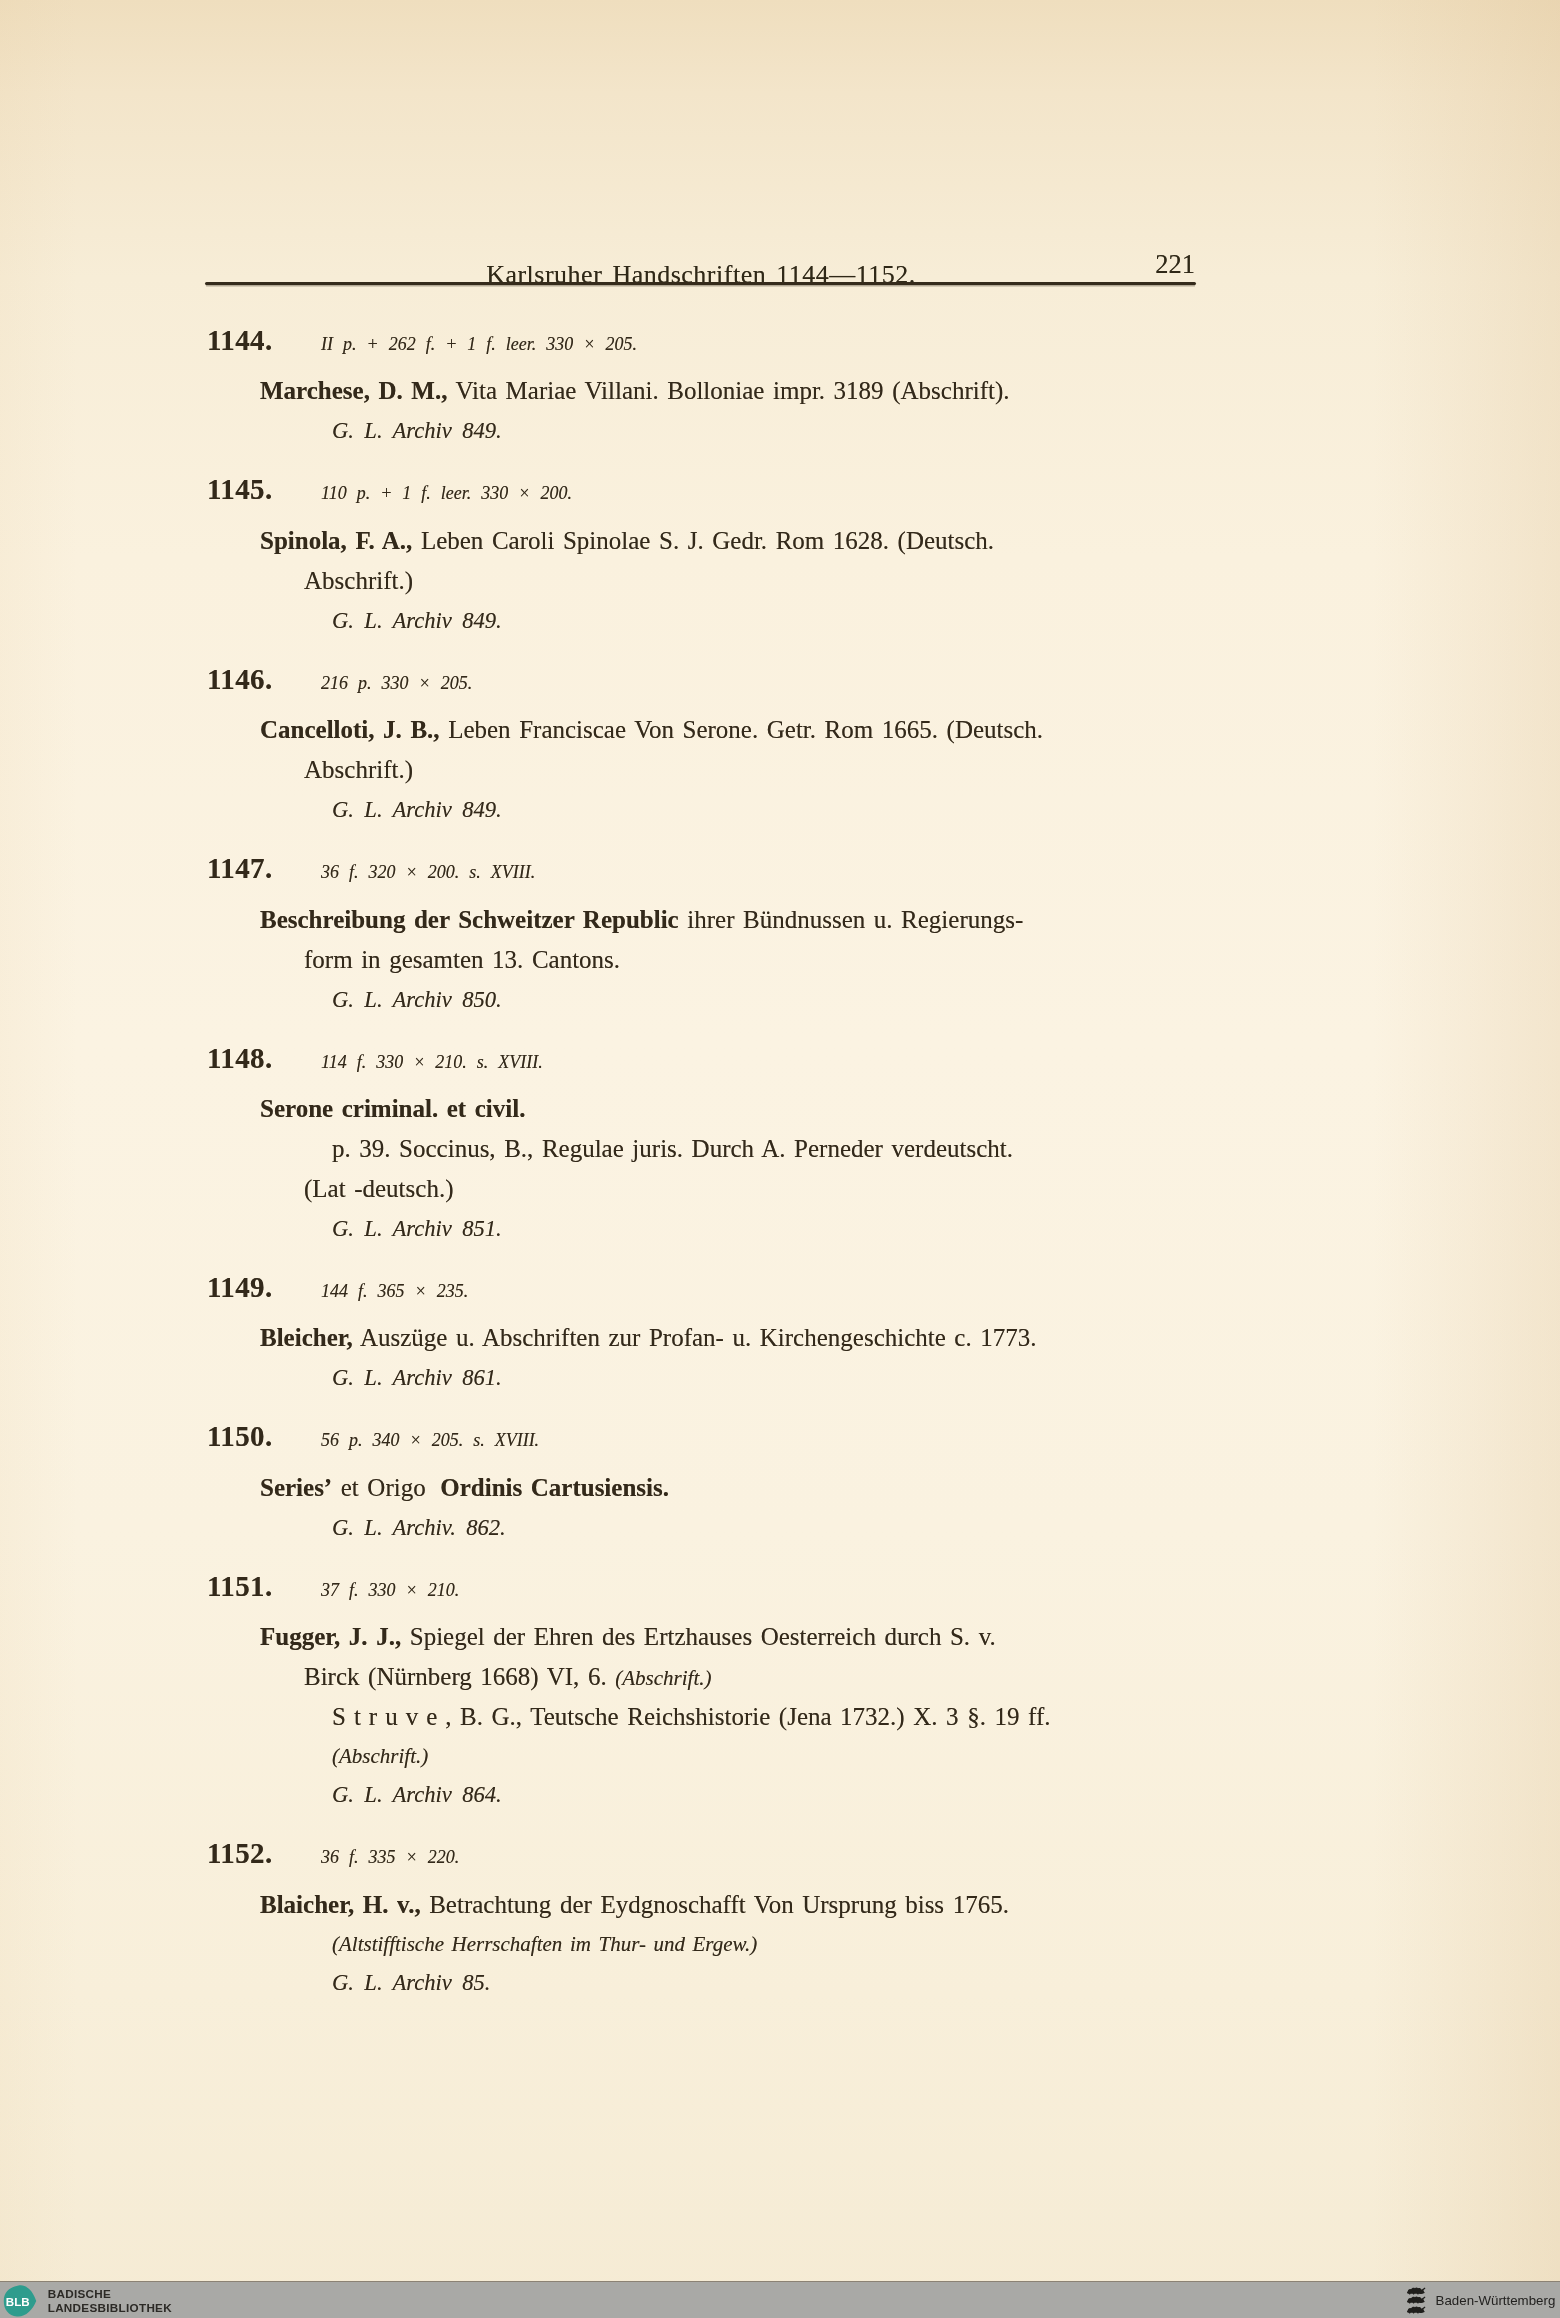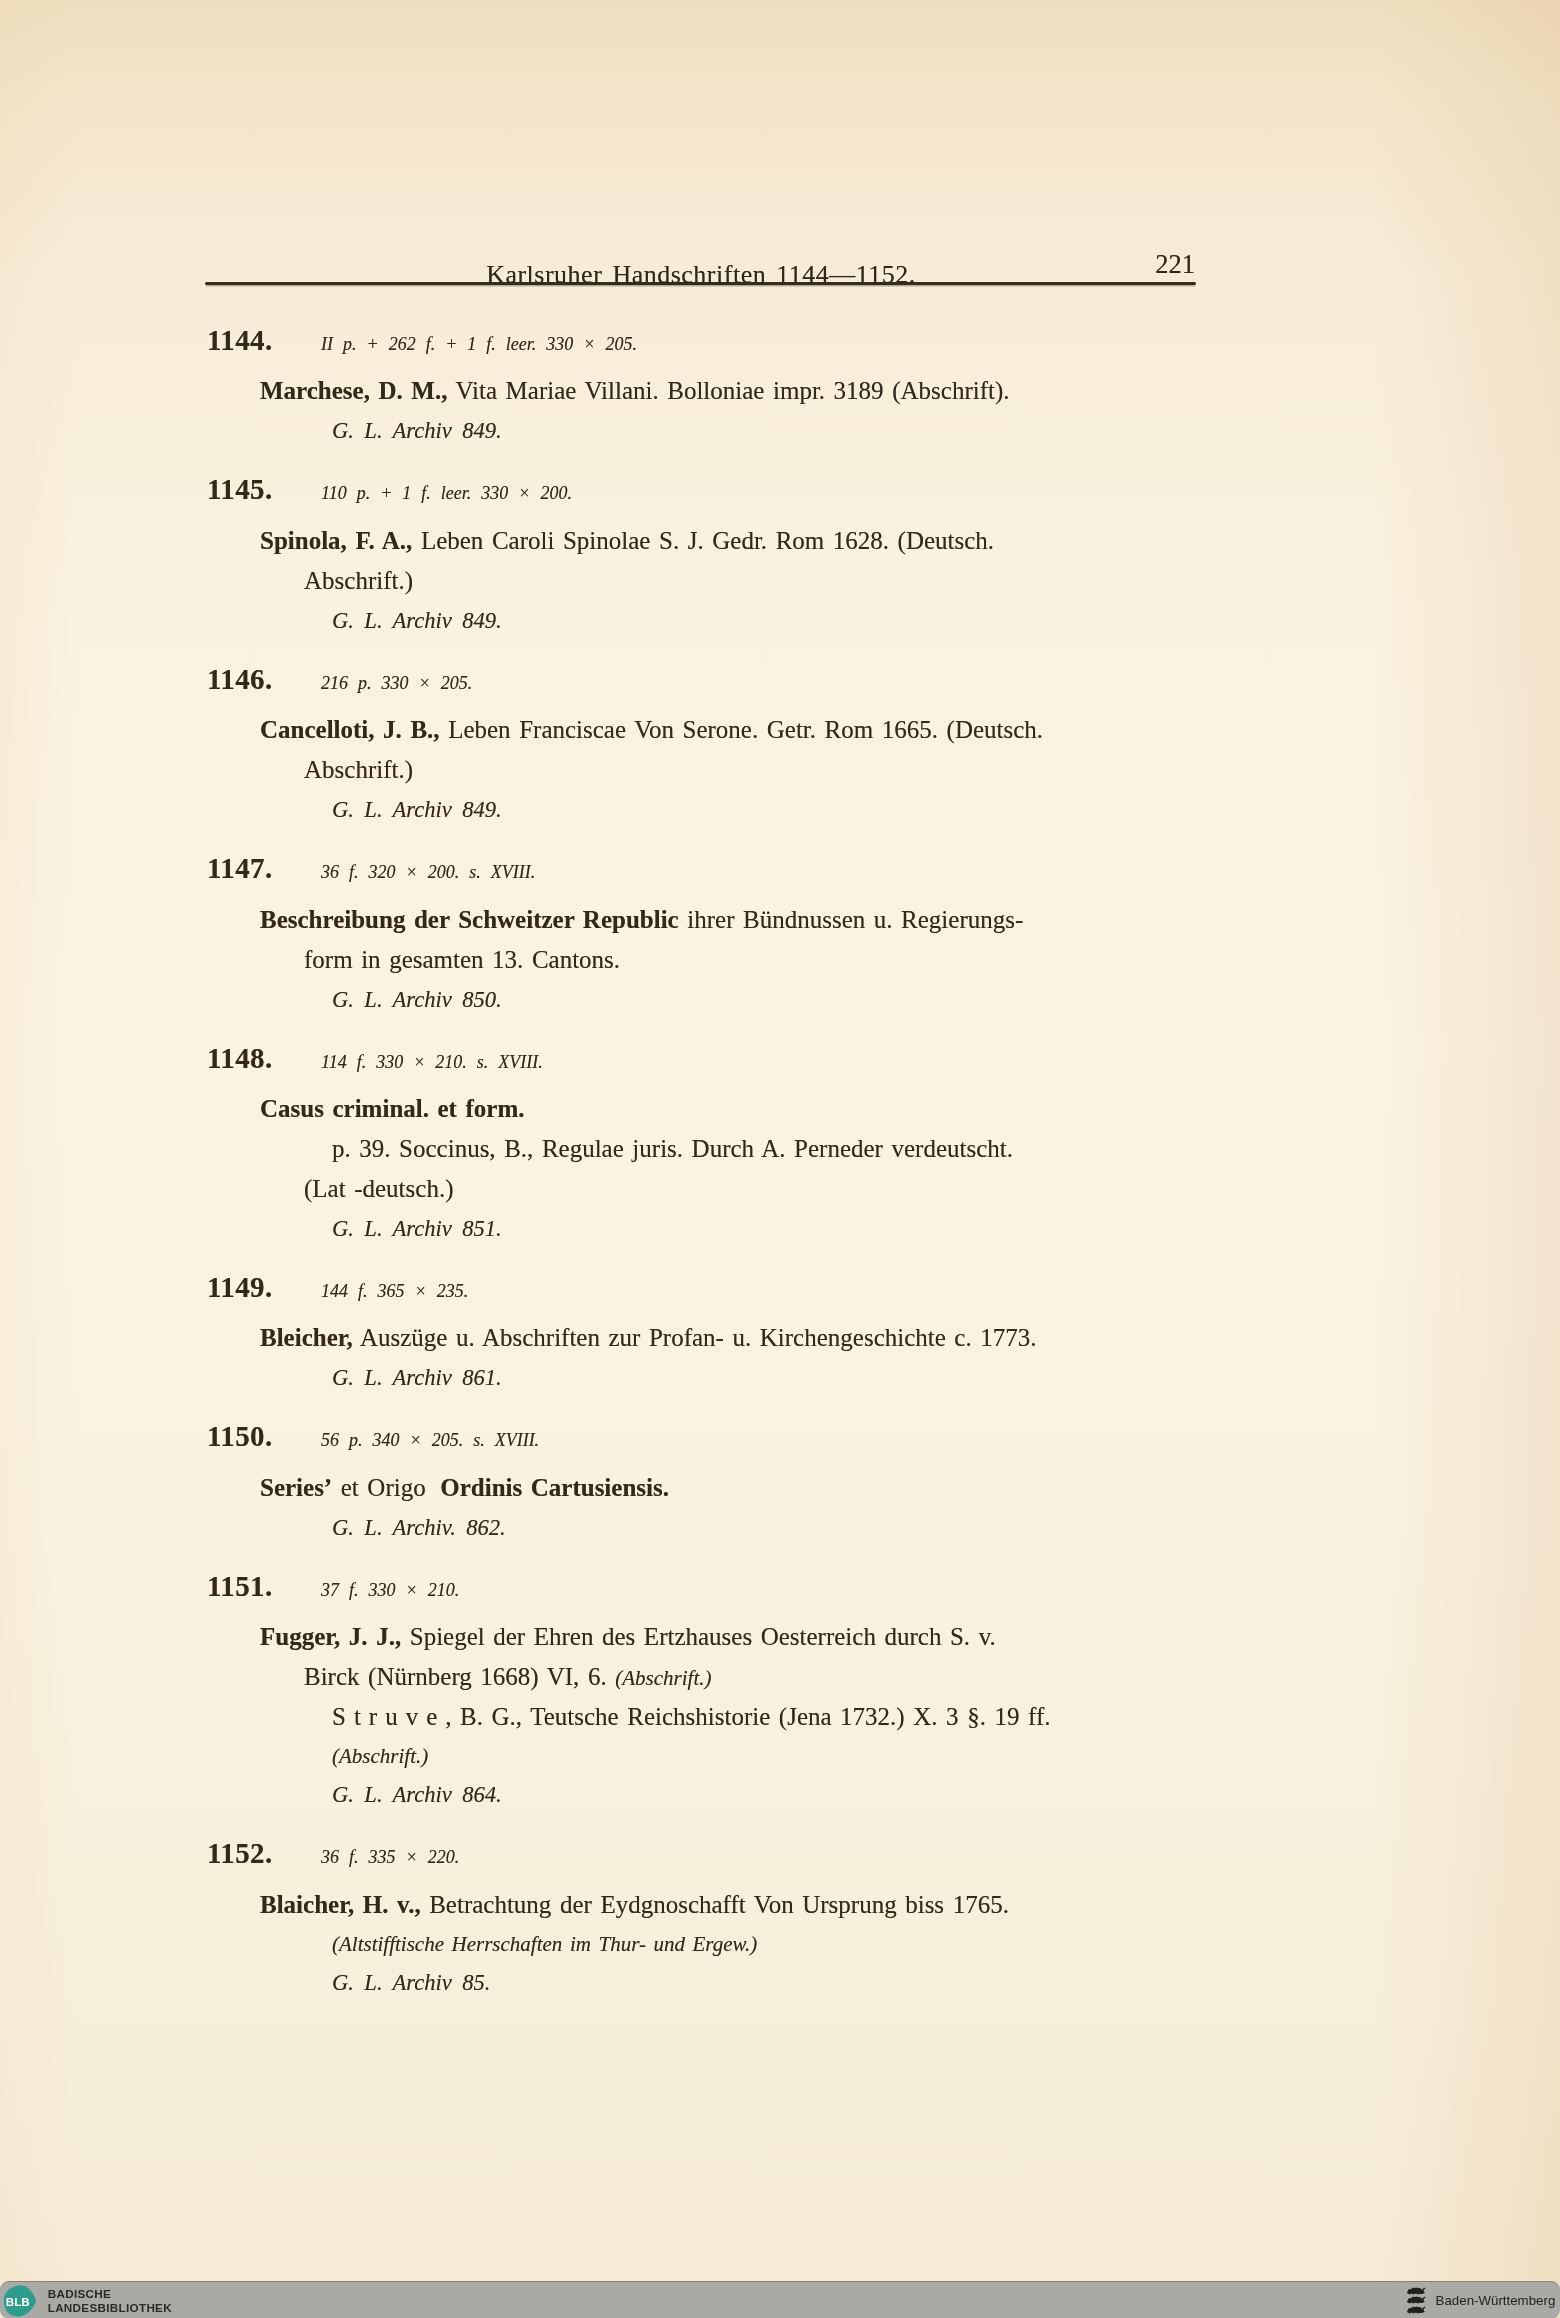--- a/index.html
+++ b/index.html
@@ -53,21 +53,20 @@
   .seg-r{font-size:25px;}
   .seg-i{font-style:italic;font-size:22.6px;word-spacing:4.7px;text-align:right;}
   .seg-is{font-style:italic;font-size:21px;}
   .seg-sp{font-size:25px;letter-spacing:.32em;}
   
   .viewer-footer{
     position:absolute;left:0;right:0;bottom:0;height:37px;
     background:#a9a9a6;border-top:0.8px solid #8b8274;
     display:flex;align-items:center;justify-content:space-between;
     font-family:"Liberation Sans","DejaVu Sans",sans-serif;
-    border-radius:9px;
   }
   .footer-left{display:flex;align-items:center;height:100%;}
   .blb-badge{margin:0 9.4px 0 2.3px;flex:0 0 auto;}
   .blb-text{
     font-weight:700;font-size:11.7px;line-height:14px;
     letter-spacing:0.3px;color:#2c2a26;
   }
   .footer-right{display:flex;align-items:center;padding-right:4.7px;}
   .bw-lions{display:flex;flex-direction:column;gap:0.8px;margin-right:7.8px;}
   .bw-lions svg{display:block;}
@@ -101,21 +100,21 @@
         <div class="line ind3"><span class="seg-i">G. L. Archiv 849.</span></div>
       </article>
       <article class="entry">
         <div class="line ind0 first"><span class="seg-num">1147.</span><span class="seg-coll">36 f. 320 × 200. s. XVIII.</span></div>
         <div class="line ind1"><span class="seg-b">Beschreibung der Schweitzer Republic</span><span class="seg-r"> ihrer Bündnussen u. Regierungs-</span></div>
         <div class="line ind2"><span class="seg-r">form in gesamten 13. Cantons.</span></div>
         <div class="line ind3"><span class="seg-i">G. L. Archiv 850.</span></div>
       </article>
       <article class="entry">
         <div class="line ind0 first"><span class="seg-num">1148.</span><span class="seg-coll">114 f. 330 × 210. s. XVIII.</span></div>
-        <div class="line ind1"><span class="seg-b">Casus criminal. et form.</span></div>
+        <div class="line ind1"><span class="seg-b">Serone criminal. et civil.</span></div>
         <div class="line ind3"><span class="seg-r">p. 39. Soccinus, B., Regulae juris. Durch A. Perneder verdeutscht.</span></div>
         <div class="line ind2"><span class="seg-r">(Lat -deutsch.)</span></div>
         <div class="line ind3"><span class="seg-i">G. L. Archiv 851.</span></div>
       </article>
       <article class="entry">
         <div class="line ind0 first"><span class="seg-num">1149.</span><span class="seg-coll">144 f. 365 × 235.</span></div>
         <div class="line ind1"><span class="seg-b">Bleicher,</span><span class="seg-r"> Auszüge u. Abschriften zur Profan- u. Kirchengeschichte c. 1773.</span></div>
         <div class="line ind3"><span class="seg-i">G. L. Archiv 861.</span></div>
       </article>
       <article class="entry">

